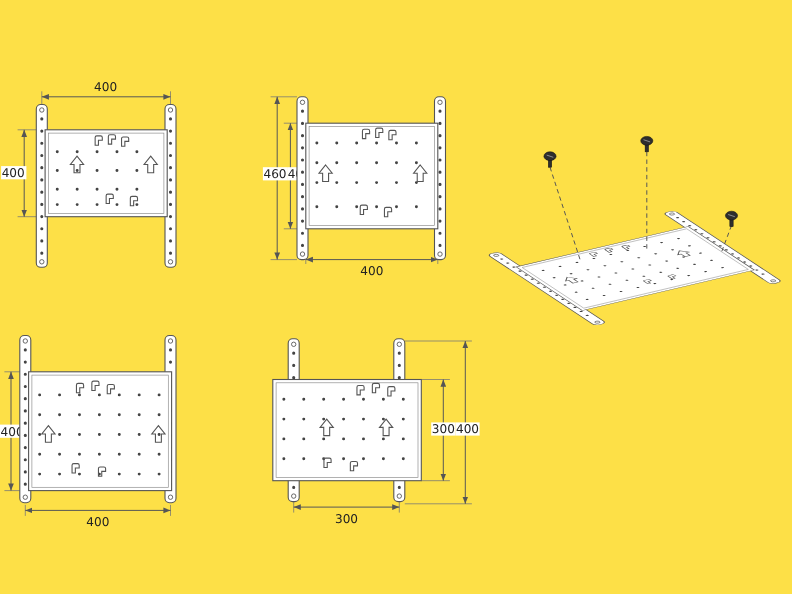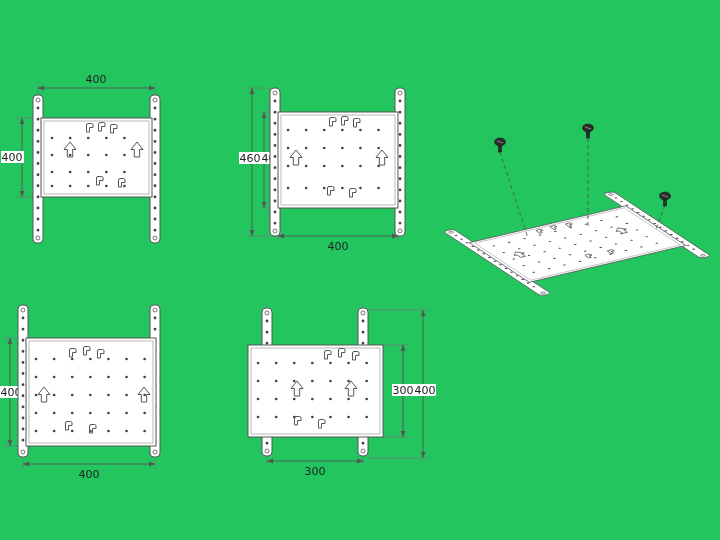--- a/index.html
+++ b/index.html
@@ -1,16 +1,16 @@
 <!DOCTYPE html>
 <html><head>
 <meta charset="utf-8">
 <style>
   html,body{margin:0;padding:0;background:#fff;}
-  #canvas{position:relative;width:720px;height:540px;background:#22c55e;overflow:hidden;
+  #canvas{position:relative;width:720px;height:540px;background:#fde047;overflow:hidden;
           font-family:"DejaVu Sans", sans-serif;}
   .view{position:absolute;}
   .ol{fill:#ffffff;stroke:#555;stroke-width:1;}
   .inner{fill:none;stroke:#8a8a8a;stroke-width:0.6;}
   .dim{stroke:#555;stroke-width:0.9;fill:none;}
   .ext{stroke:#777;stroke-width:0.7;fill:none;}
   .dots{stroke:#444;stroke-width:2.6;stroke-linecap:round;stroke-dasharray:0.1 18;fill:none;}
   .raildots{stroke:#444;stroke-width:2.8;stroke-linecap:round;stroke-dasharray:0.1 11;fill:none;}
   .dashed{stroke:#555;stroke-width:0.9;stroke-dasharray:4 3;fill:none;}
   .holecirc{fill:none;stroke:#555;stroke-width:0.8;}

